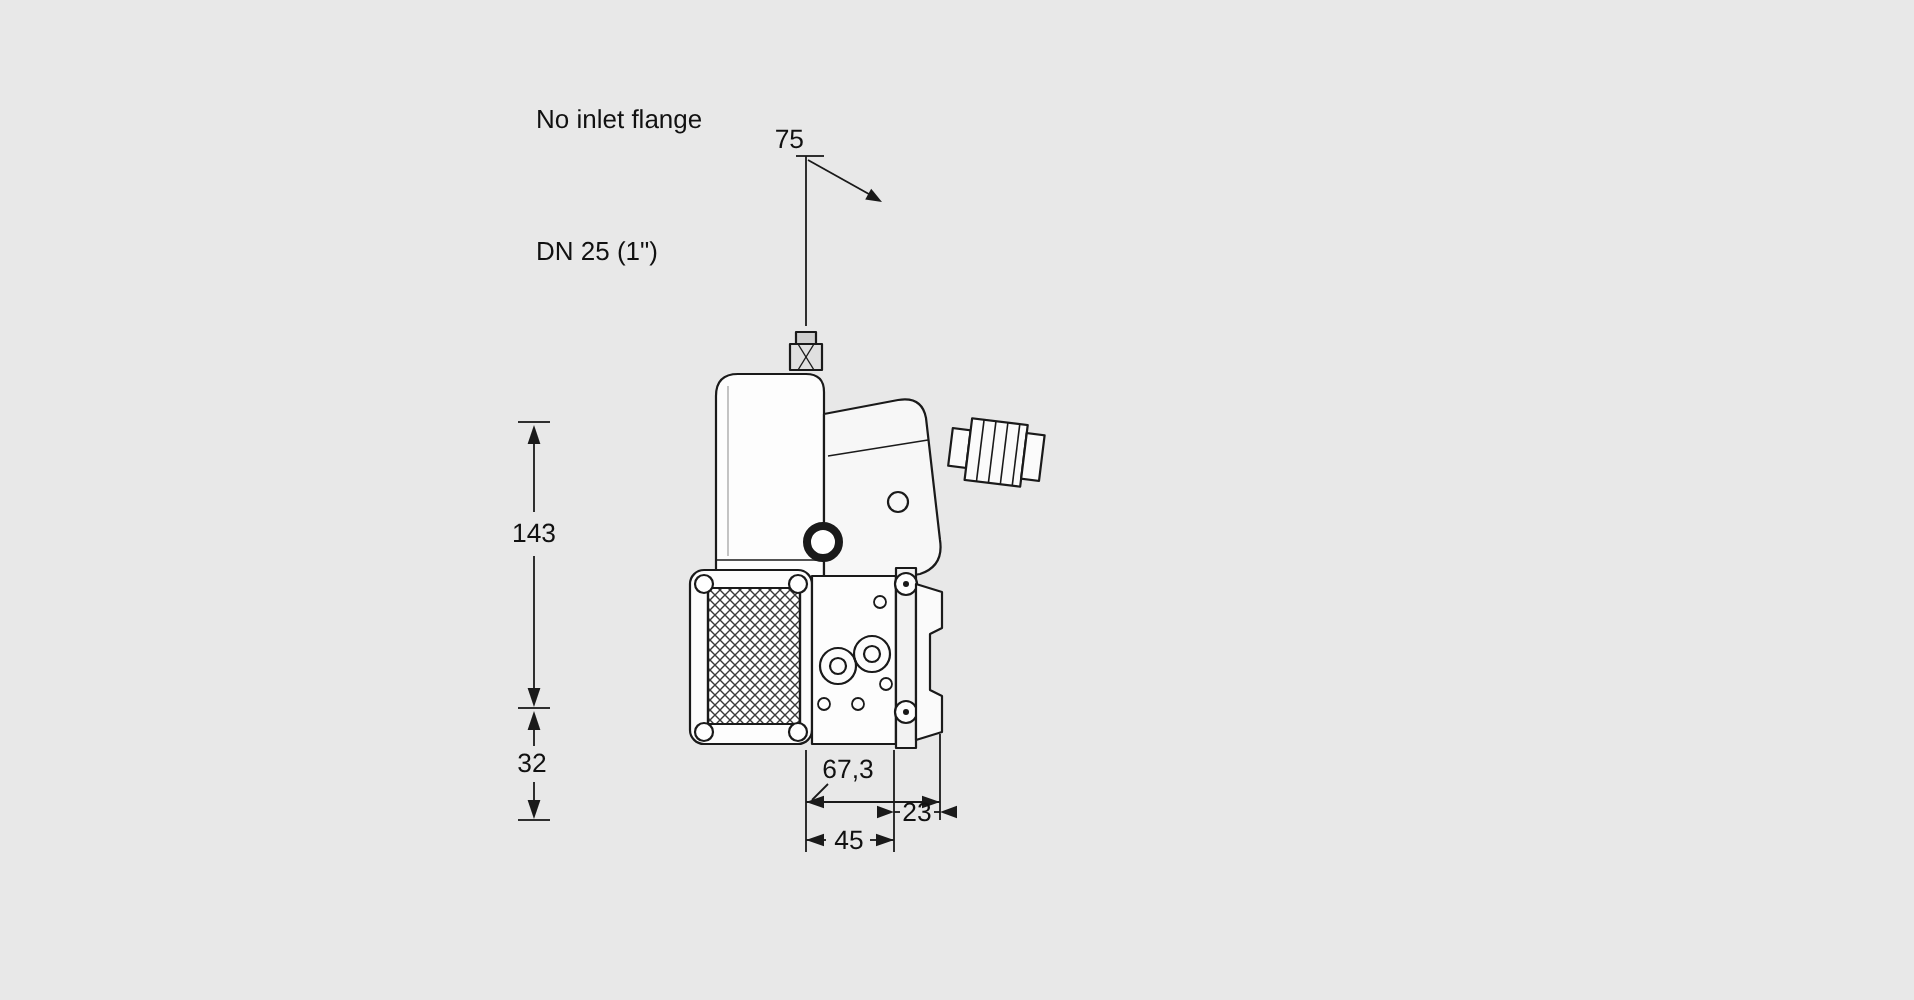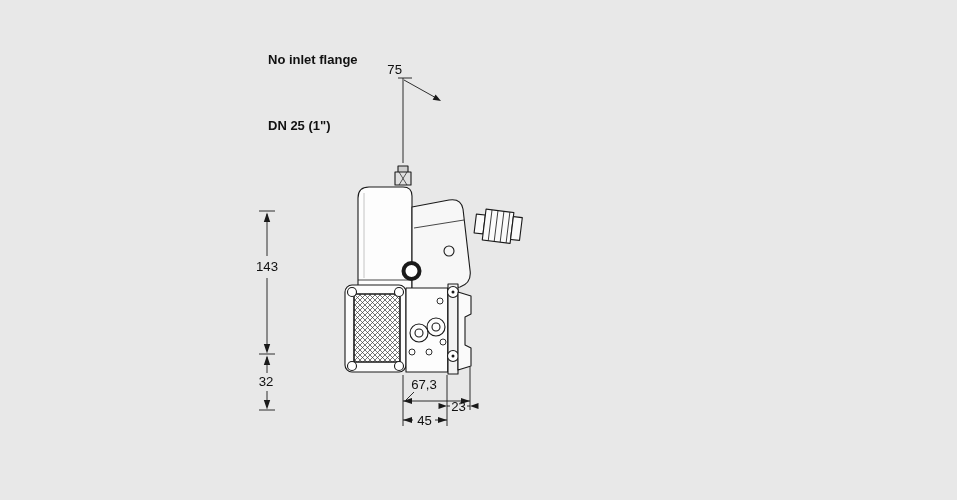--- a/index.html
+++ b/index.html
@@ -16,21 +16,20 @@
     overflow: hidden;
   }
   .note {
     position: absolute;
     left: 268px;
     top: 5px;
     font-size: 13px;
     line-height: 22px;
     color: #111;
     white-space: pre;
-    font-weight: bold;
   }
   svg.drawing {
     position: absolute;
     left: 0;
     top: 0;
   }
   text {
     font-family: "Liberation Sans", sans-serif;
     font-size: 13.2px;
     fill: #111;

